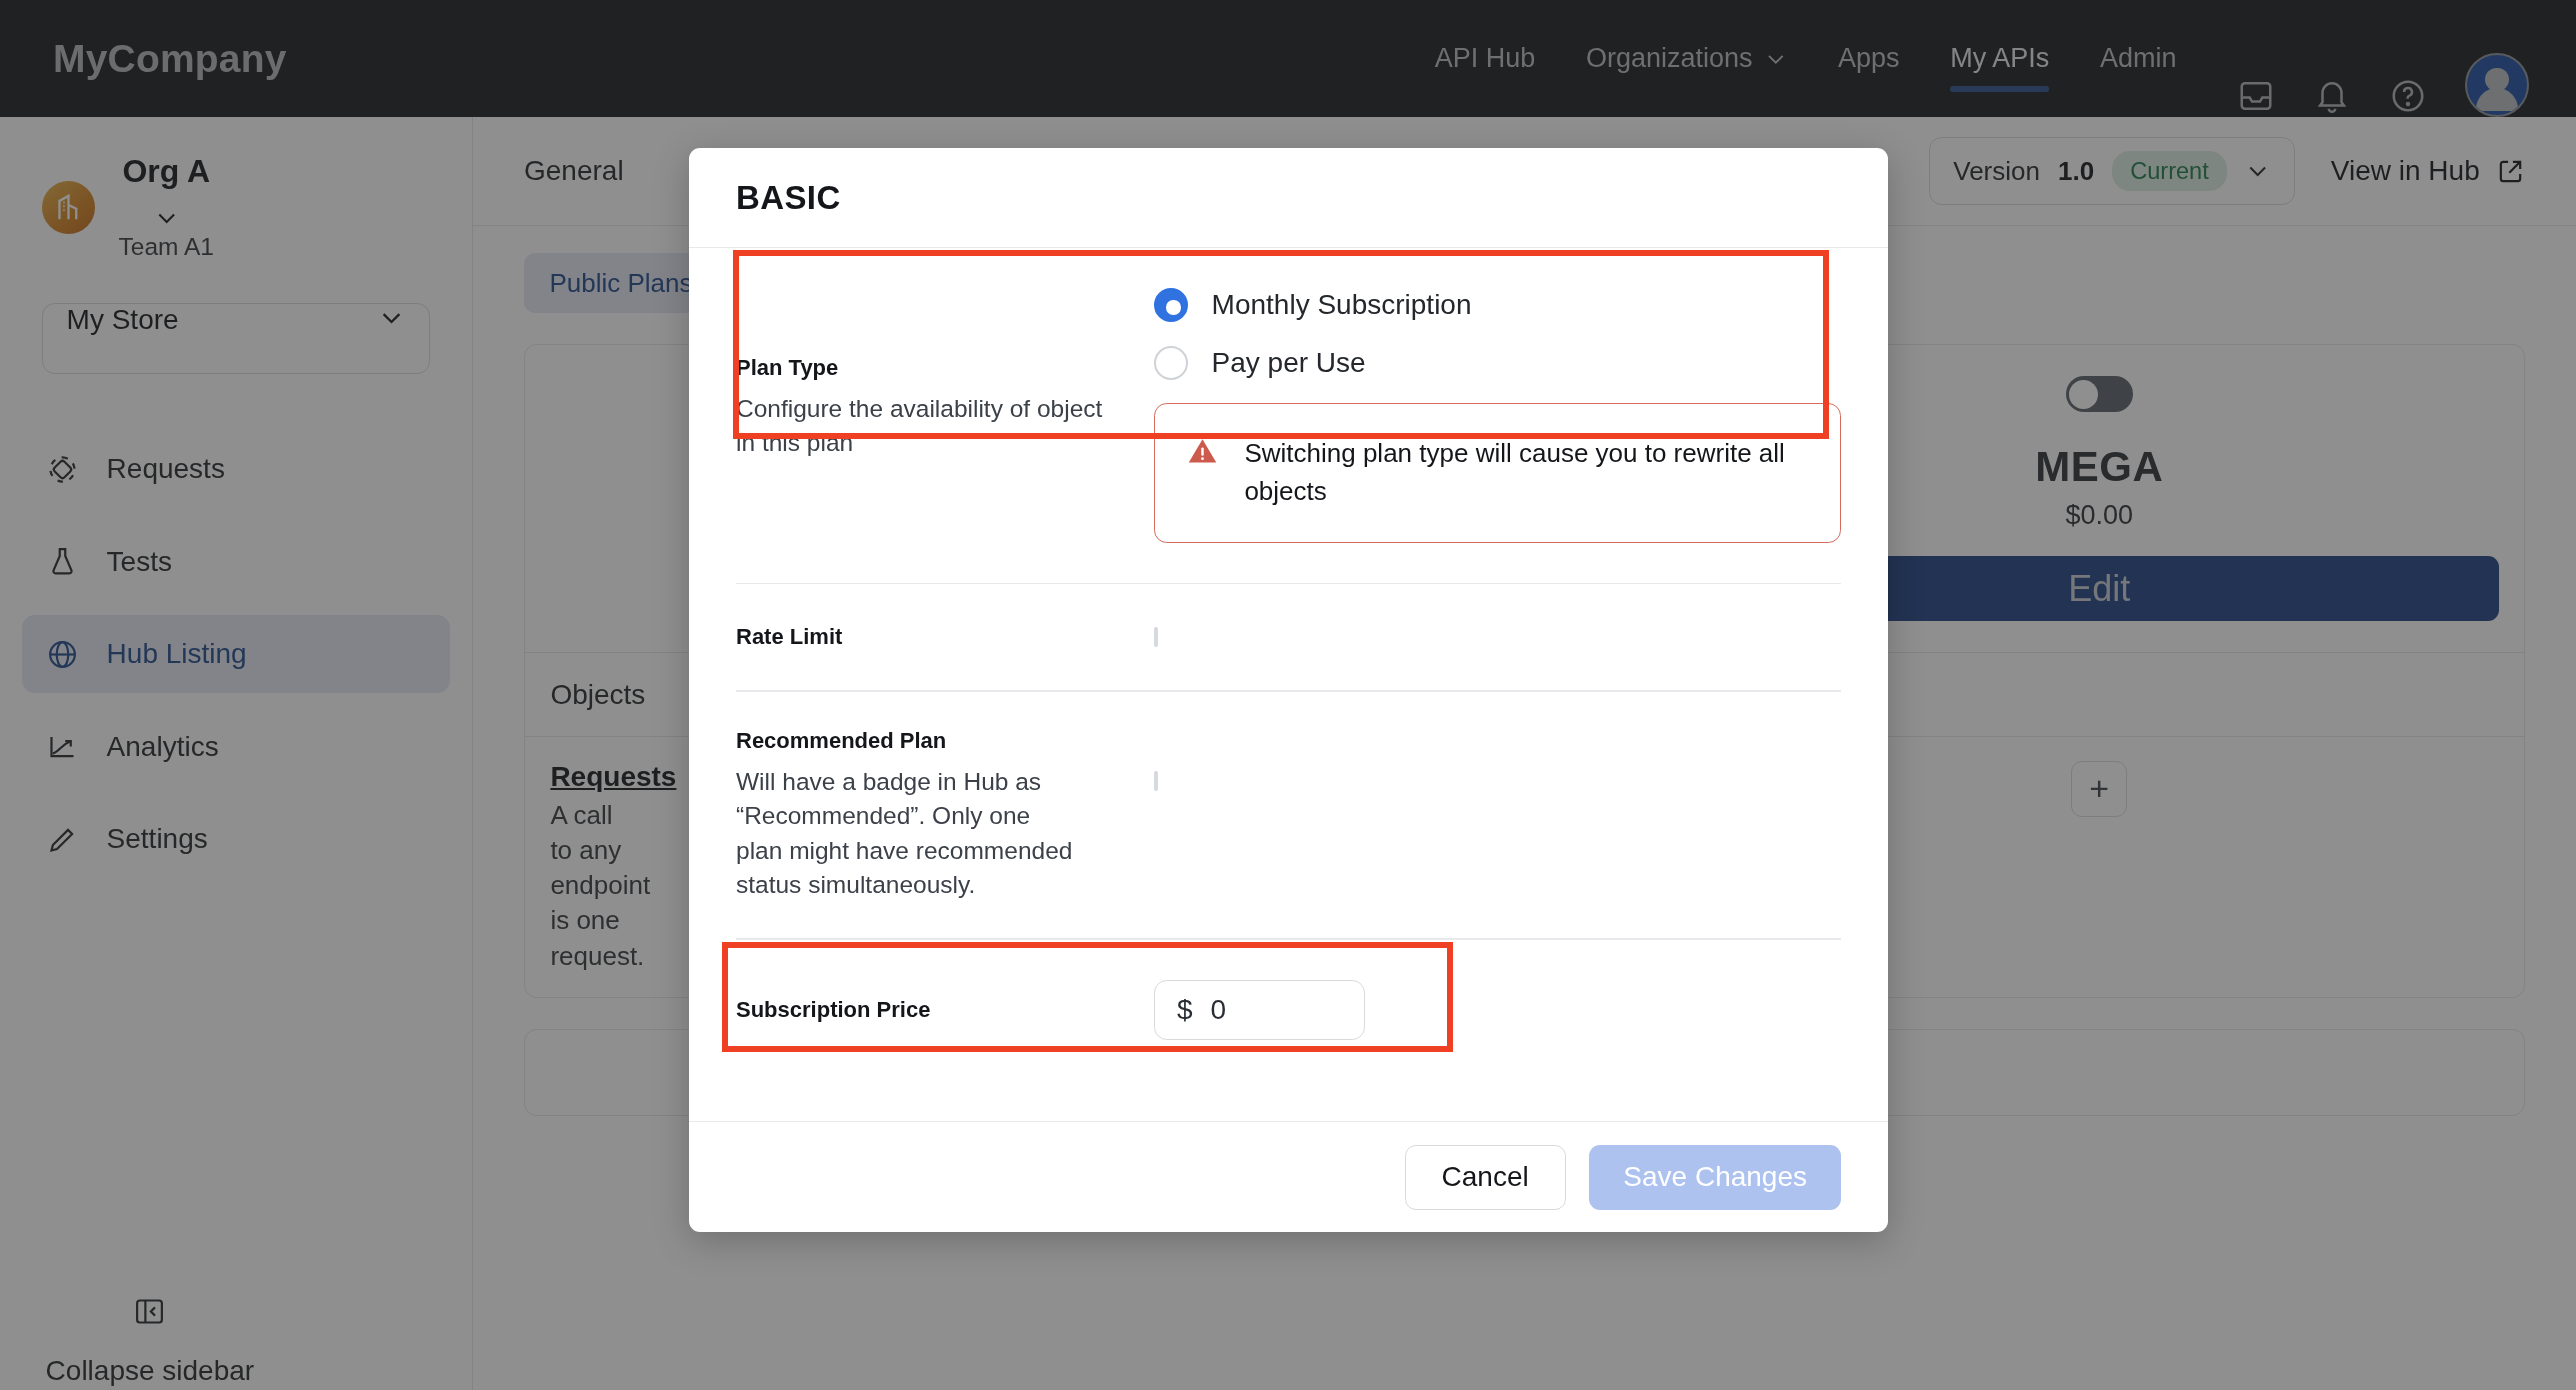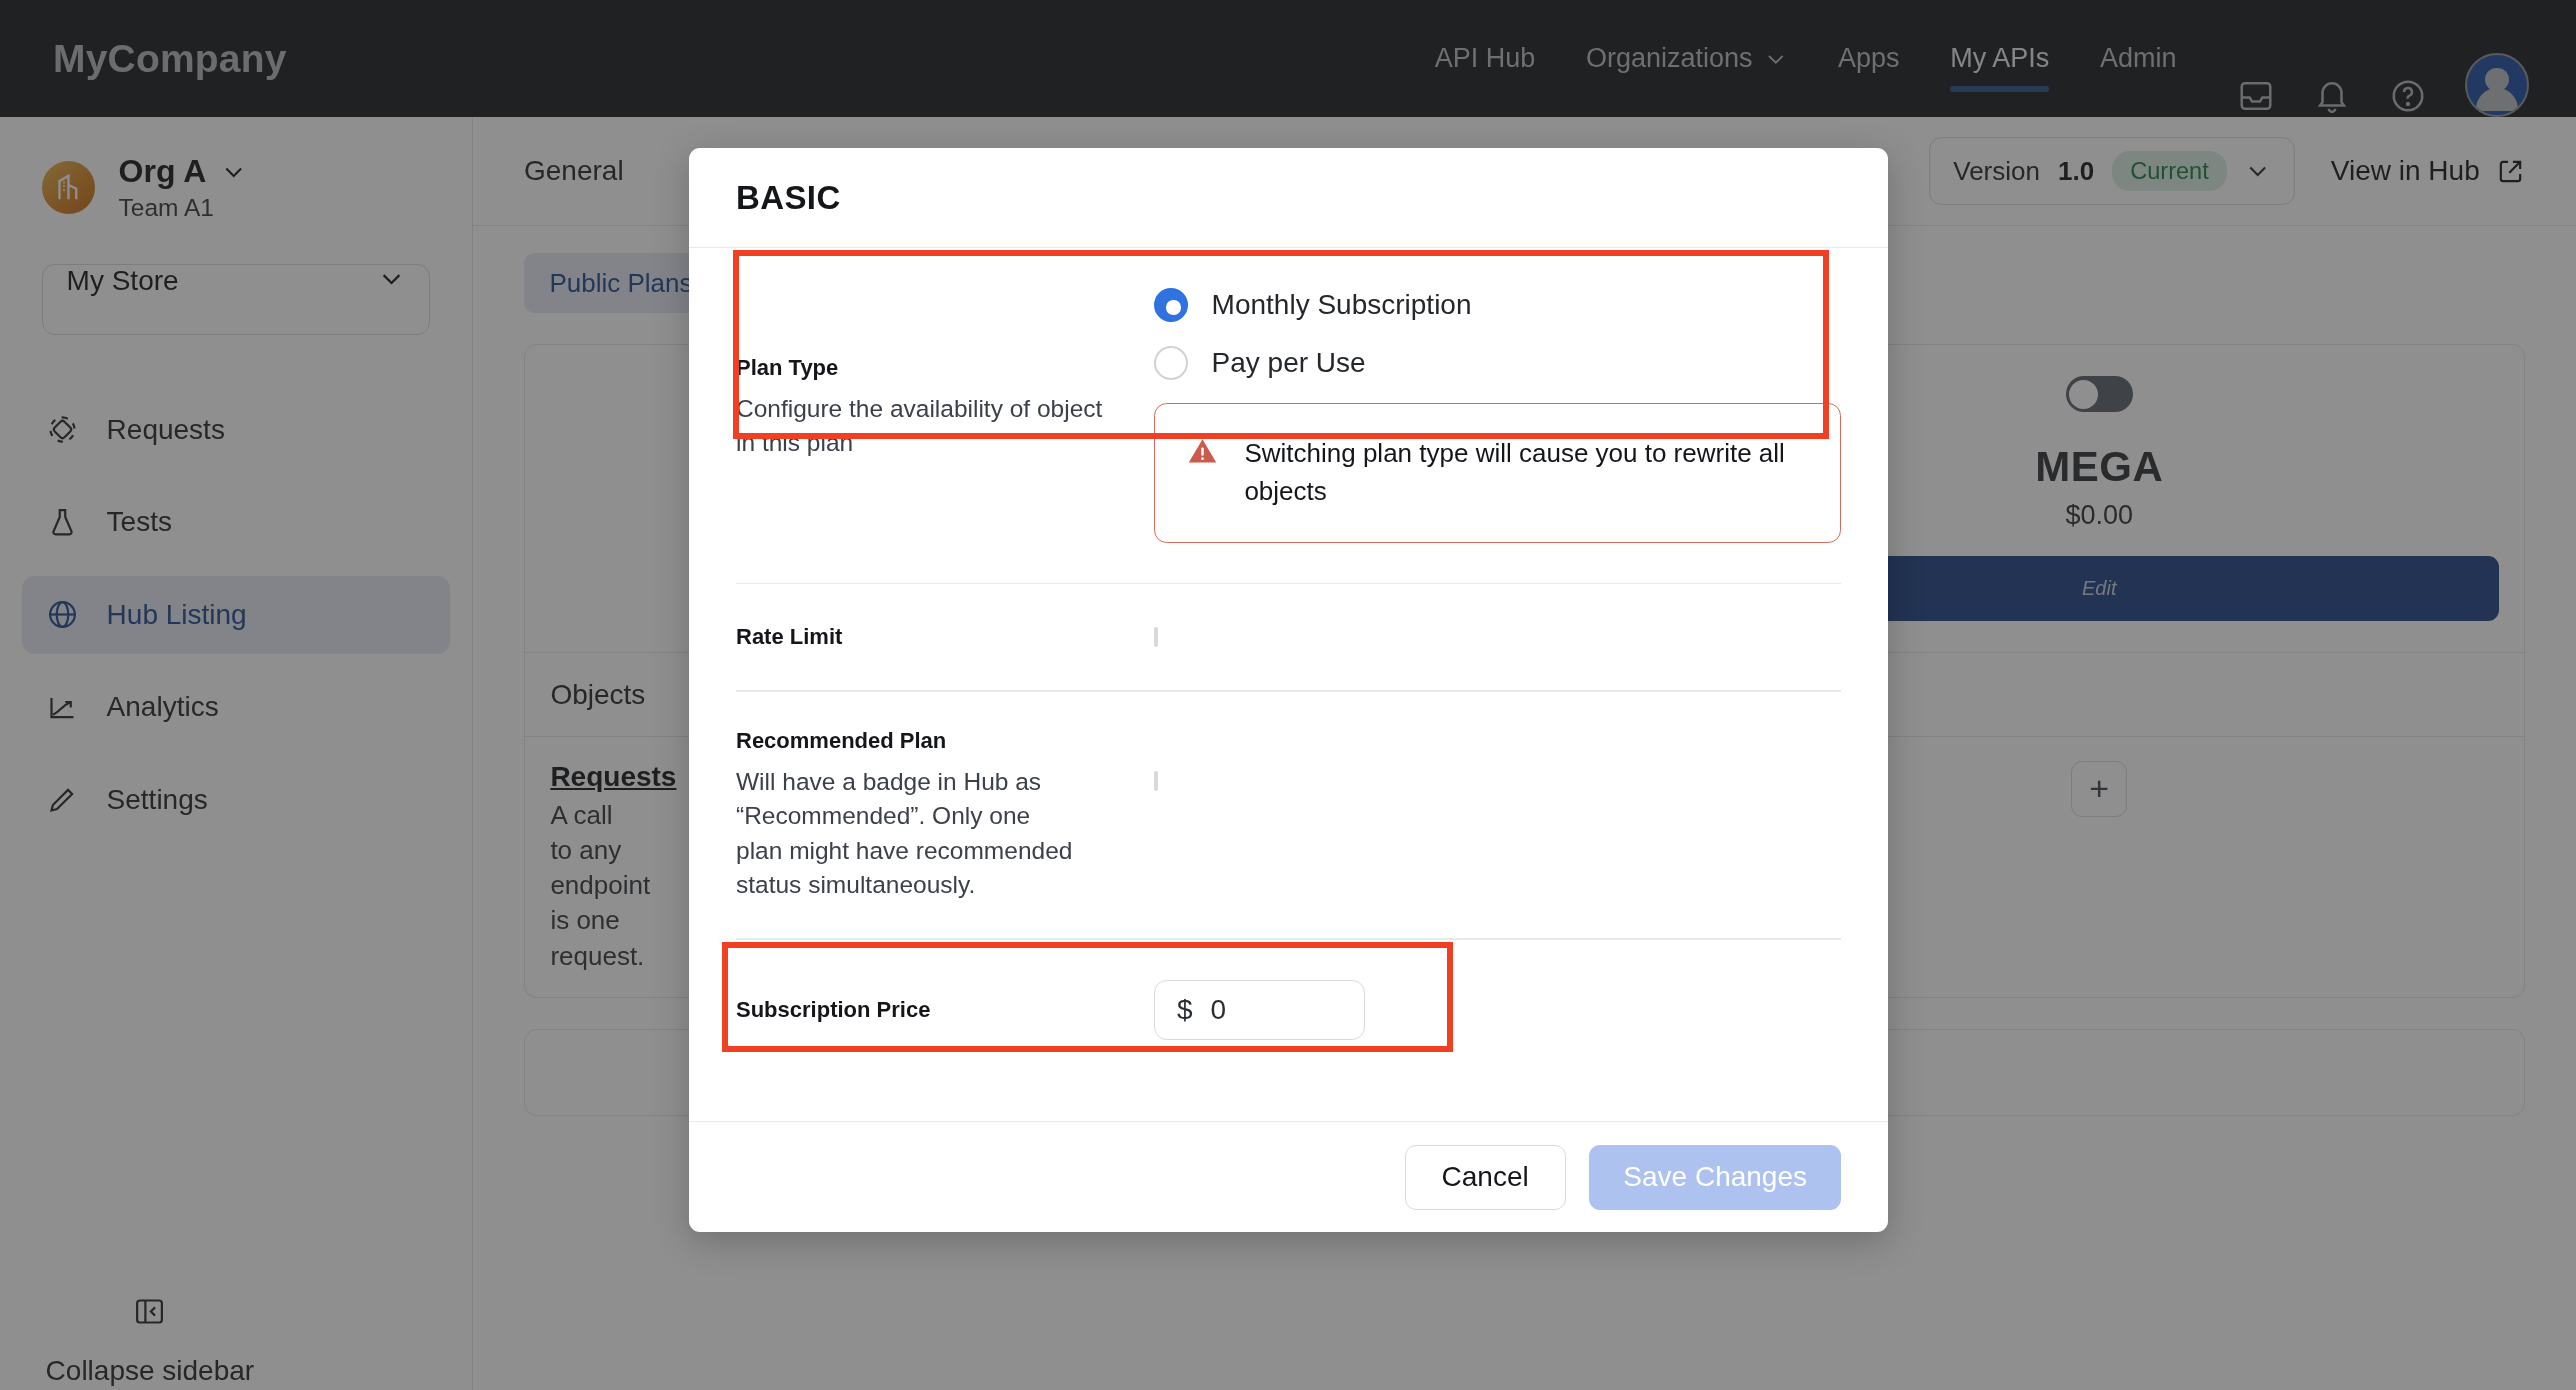--- a/index.html
+++ b/index.html
@@ -50,21 +50,21 @@
   .sidebar {
     position: absolute; left: 0; top: 0; width: 473px; height: 1273px;
     background: #ffffff; border-right: 1.8px solid #e3e5e8;
   }
   .org-row { display: flex; align-items: center; gap: 23.6px; padding: 36px 0 0 42px; }
   .org-avatar {
     width: 53px; height: 53px; border-radius: 50%;
     background: linear-gradient(140deg,#e8b04a 0%, #d4821f 60%, #c2691a 100%);
     display:flex; align-items:center; justify-content:center; flex: 0 0 auto;
   }
-  .org-name { font-size: 32px; font-weight: bold; color: #14161a; display:flex; align-items:center; gap:14.5px;}
+  .org-name { font-size: 32px; font-weight: bold; color: #14161a; display:flex; align-items:center; gap:14.5px;flex-direction:column;}
   .org-team { font-size: 24.5px; color: #33373c; margin-top: 3.6px; }
   .store-select {
     margin: 42px 42px 0 42px; height: 71px; border: 1.8px solid #d8dade;
     border-radius: 12.7px; display: flex; align-items: flex-start;
     padding: 0 23.6px; font-size: 28px; color: #14161a;
   }
   .store-select .chev { margin-left: auto; }
   .navlist { margin-top: 56px; padding: 0 22px; }
   .navrow {
     display: flex; align-items: center; gap: 27px;
@@ -109,22 +109,21 @@
   .toggle {
     width: 67px; height: 36px; border-radius: 18px; background: #585e66;
     margin: 0 auto; position: relative;
   }
   .toggle::after { content:""; position:absolute; left: 3.6px; top: 3.6px; width: 29px; height: 29px; border-radius: 50%; background:#ffffff; }
   .plan-title { font-size: 42px; font-weight: bold; color: #2a2e34; margin-top: 31px; letter-spacing: 0.5px;}
   .plan-price { font-size: 27px; color: #2a2e34; margin-top: 9px; }
   .plan-btn {
     margin-top: 25.4px; background: #1d3f82; color: #c8cdd4; border-radius: 11px;
     height: 65px; display: flex; align-items: center; justify-content: center;
-    font-size: 20px;
-    font-style: italic;
+    font-size: 36px;
   }
   .objects-head { border-top: 1.8px solid #e3e5e8; padding: 25.4px 25.4px; font-size: 28px; color: #24272b; }
   .obj-row { display:flex; border-top: 1.8px solid #e3e5e8; }
   .obj-label { flex: 0 0 300px; padding: 23.6px 25.4px; }
   .obj-name { font-size: 28px; font-weight: bold; color: #14161a; text-decoration: underline; }
   .obj-desc { font-size: 26px; color: #33373c; margin-top: 5.4px; width: 74px; line-height: 1.35; }
   .obj-cell { flex: 1 1 0; padding: 23.6px; display:flex; align-items:flex-start; justify-content:center; }
   .plus-box { width: 56px; height: 56px; border: 1.8px solid #d8dade; border-radius: 11px; display:flex; align-items:center; justify-content:center; color:#3b4049; font-size: 34px; }
   .add-object {
     margin: 31px 51px 0 51px; height: 87px; border: 1.8px solid #e3e5e8; border-radius: 12.7px;

